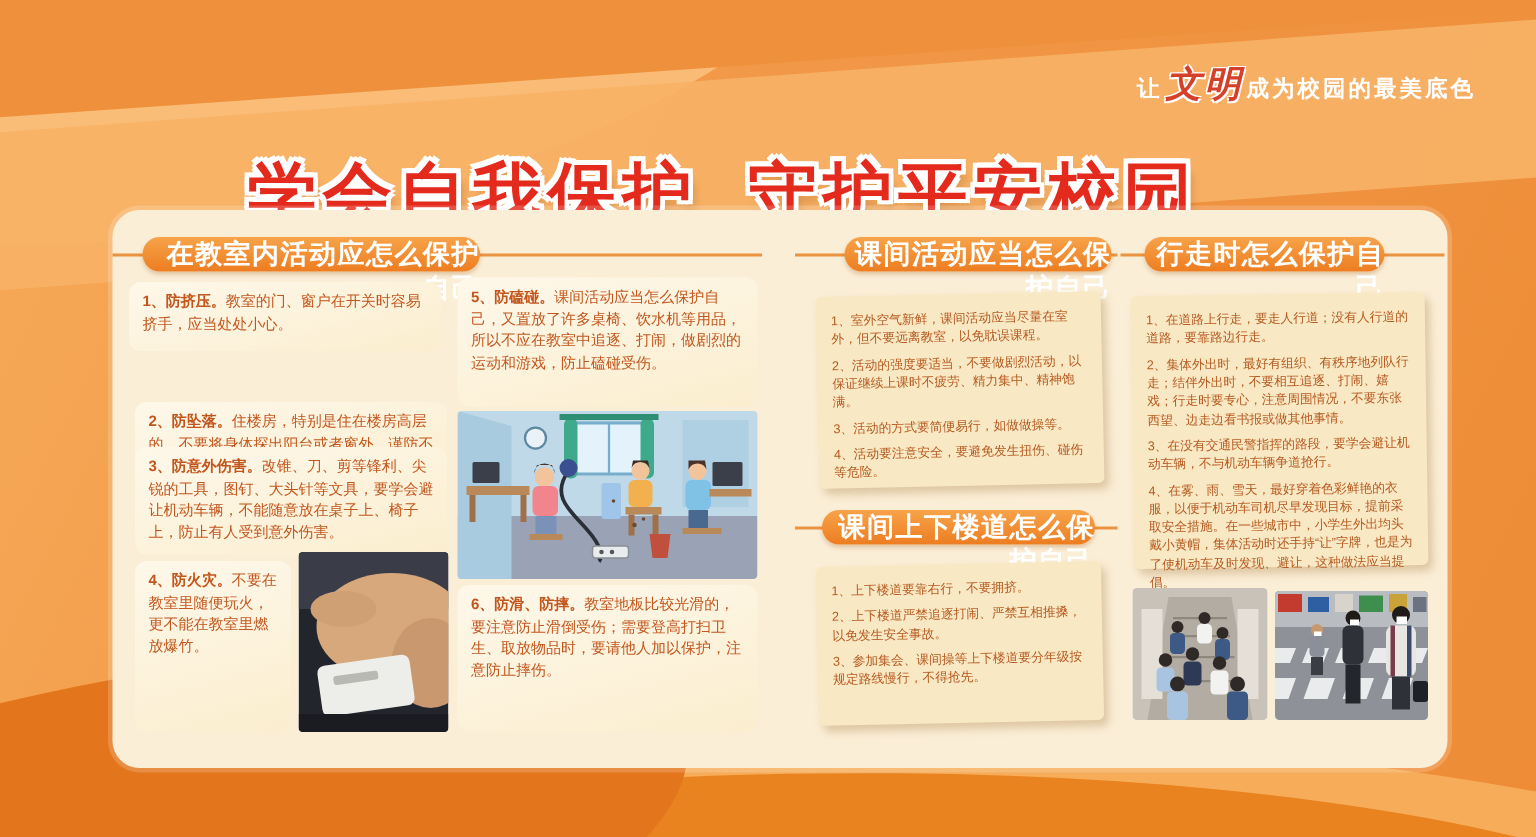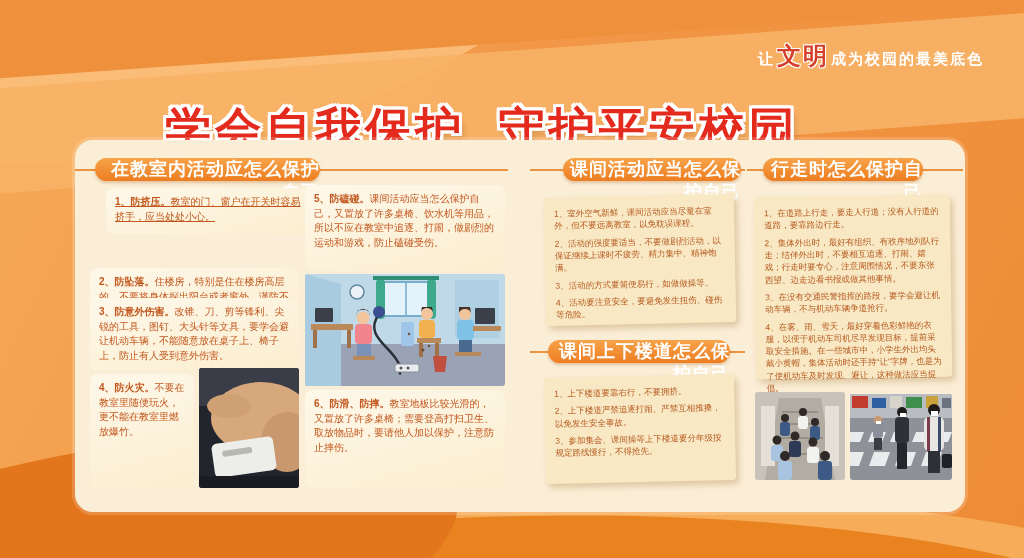--- a/index.html
+++ b/index.html
@@ -13,21 +13,21 @@
   .bg { position:absolute; pointer-events:none; }
   .band-top      { left:-80px; top:-60px; width:1250px; height:100px; background:#EF913C; transform:rotate(-4deg); }
   .band-title    { left:-90px; top:48px;  width:1280px; height:105px; background:#F7B266; transform:rotate(-4.2deg); opacity:.92; }
   .swoosh-tl     { left:-260px; top:-180px; width:840px; height:330px; background:#FAC17E; border-radius:50%; transform:rotate(-10deg); opacity:.85; }
   .wave-b-light  { left:-160px; top:492px; width:1520px; height:420px; background:#F6AC58; border-radius:50%; }
   .wave-b-dark   { left:-300px; top:518px; width:1520px; height:400px; background:#E8831F; border-radius:50%; transform:rotate(-2.5deg); }
   .wave-b-corner { left:-430px; top:468px; width:900px; height:270px; background:#E3761C; border-radius:50%; transform:rotate(-14deg); }
 
   
   .slogan { position:absolute; top:40px; right:40px; color:#FFFFFF; font-size:15px; letter-spacing:2px; font-weight:bold; }
-  .slogan .hl { font-size:24px; color:#D5402B; margin:0 2px;
+  .slogan .hl { font-size:24px; color:#D5402B; font-style:italic; margin:0 2px;
     text-shadow:-1px -1px 0 #fff,1px -1px 0 #fff,-1px 1px 0 #fff,1px 1px 0 #fff; }
 
   
   .title { position:absolute; left:0; right:60px; top:74px; text-align:center;
     font-size:46px; font-weight:900; letter-spacing:4px; color:#E42A1C; white-space:pre;
     text-shadow:-3px -3px 0 #fff,3px -3px 0 #fff,-3px 3px 0 #fff,3px 3px 0 #fff,
                  0 -3px 0 #fff,0 3px 0 #fff,-3px 0 0 #fff,3px 0 0 #fff,4px 7px 6px rgba(120,50,0,.25);margin-top:25px; }
 
   
   .panel { position:absolute; left:75px; top:140px; width:890px; height:372px;
@@ -64,21 +64,21 @@
 
   <div class="slogan"><span>让</span><span class="hl">文明</span><span>成为校园的最美底色</span></div>
 
   <div class="title">学会自我保护  守护平安校园</div>
 
   <div class="panel">
 
     <div class="pill-line" style="left:0;top:29px;width:433px;"></div>
     <div class="pill" style="left:20px;top:18px;width:225px;">在教室内活动应怎么保护自己</div>
 
-    <div class="boxA" style="left:31px;top:48px;width:208px;height:46px;text-decoration:underline;"><span class="lead">1、防挤压。</span><span>教室的门、窗户在开关时容易挤手，应当处处小心。</span></div>
+    <div class="boxA" style="left:11px;top:48px;width:208px;height:46px;"><span class="lead">1、防挤压。</span><span>教室的门、窗户在开关时容易挤手，应当处处小心。</span></div>
 
     <div class="boxA" style="left:15px;top:98px;width:208px;height:56px;margin-top:30px;"><span class="lead">2、防坠落。</span><span>住楼房，特别是住在楼房高层的，不要将身体探出阳台或者窗外，谨防不慎发生坠楼的危险。</span></div>
 
     <div class="boxA" style="left:15px;top:158px;width:208px;height:72px;"><span class="lead">3、防意外伤害。</span><span>改锥、刀、剪等锋利、尖锐的工具，图钉、大头针等文具，要学会避让机动车辆，不能随意放在桌子上、椅子上，防止有人受到意外伤害。</span></div>
 
     <div class="boxA" style="left:15px;top:234px;width:104px;height:114px;"><span class="lead">4、防火灾。</span><span>不要在教室里随便玩火，更不能在教室里燃放爆竹。</span></div>
 
     <div class="photo" style="left:124px;top:228px;width:100px;height:120px;">
       <svg viewBox="0 0 100 120">
         <rect width="100" height="120" fill="#23252D"></rect>
@@ -134,21 +134,21 @@
         <path d="M128,82 l14,0 l-2,16 l-10,0 z" fill="#C14F3E"></path>
         <rect x="90" y="90" width="24" height="8" rx="2" fill="#E8ECEF" stroke="#8A8F96"></rect>
         <circle cx="96" cy="94" r="1.5" fill="#555"></circle>
         <circle cx="103" cy="94" r="1.5" fill="#555"></circle>
         <circle cx="118" cy="76" r="1.5" fill="#6B4A33"></circle>
         <circle cx="124" cy="72" r="1.2" fill="#6B4A33"></circle>
         <circle cx="104" cy="60" r="1.2" fill="#6B4A33"></circle>
       </svg>
     </div>
 
-    <div class="boxA" style="left:230px;top:250px;width:200px;height:98px;"><span class="lead">6、防滑、防摔。</span><span>教室地板比较光滑的，又置放了许多桌椅；需要登高打扫卫生、取放物品时，要请他人加以保护，注意防止摔伤。</span></div>
+    <div class="boxA" style="left:230px;top:250px;width:200px;height:98px;"><span class="lead">6、防滑、防摔。</span><span>教室地板比较光滑的，要注意防止滑倒受伤；需要登高打扫卫生、取放物品时，要请他人加以保护，注意防止摔伤。</span></div>
 
     <div class="pill-line" style="left:455px;top:29px;width:215px;"></div>
     <div class="pill" style="left:473px;top:18px;width:178px;margin-left:15px;">课间活动应当怎么保护自己</div>
 
     <div class="card" style="left:470px;top:56px;width:190px;height:128px;">
       <p>1、室外空气新鲜，课间活动应当尽量在室外，但不要远离教室，以免耽误课程。</p>
       <p>2、活动的强度要适当，不要做剧烈活动，以保证继续上课时不疲劳、精力集中、精神饱满。</p>
       <p>3、活动的方式要简便易行，如做做操等。</p>
       <p>4、活动要注意安全，要避免发生扭伤、碰伤等危险。</p>
     </div>

